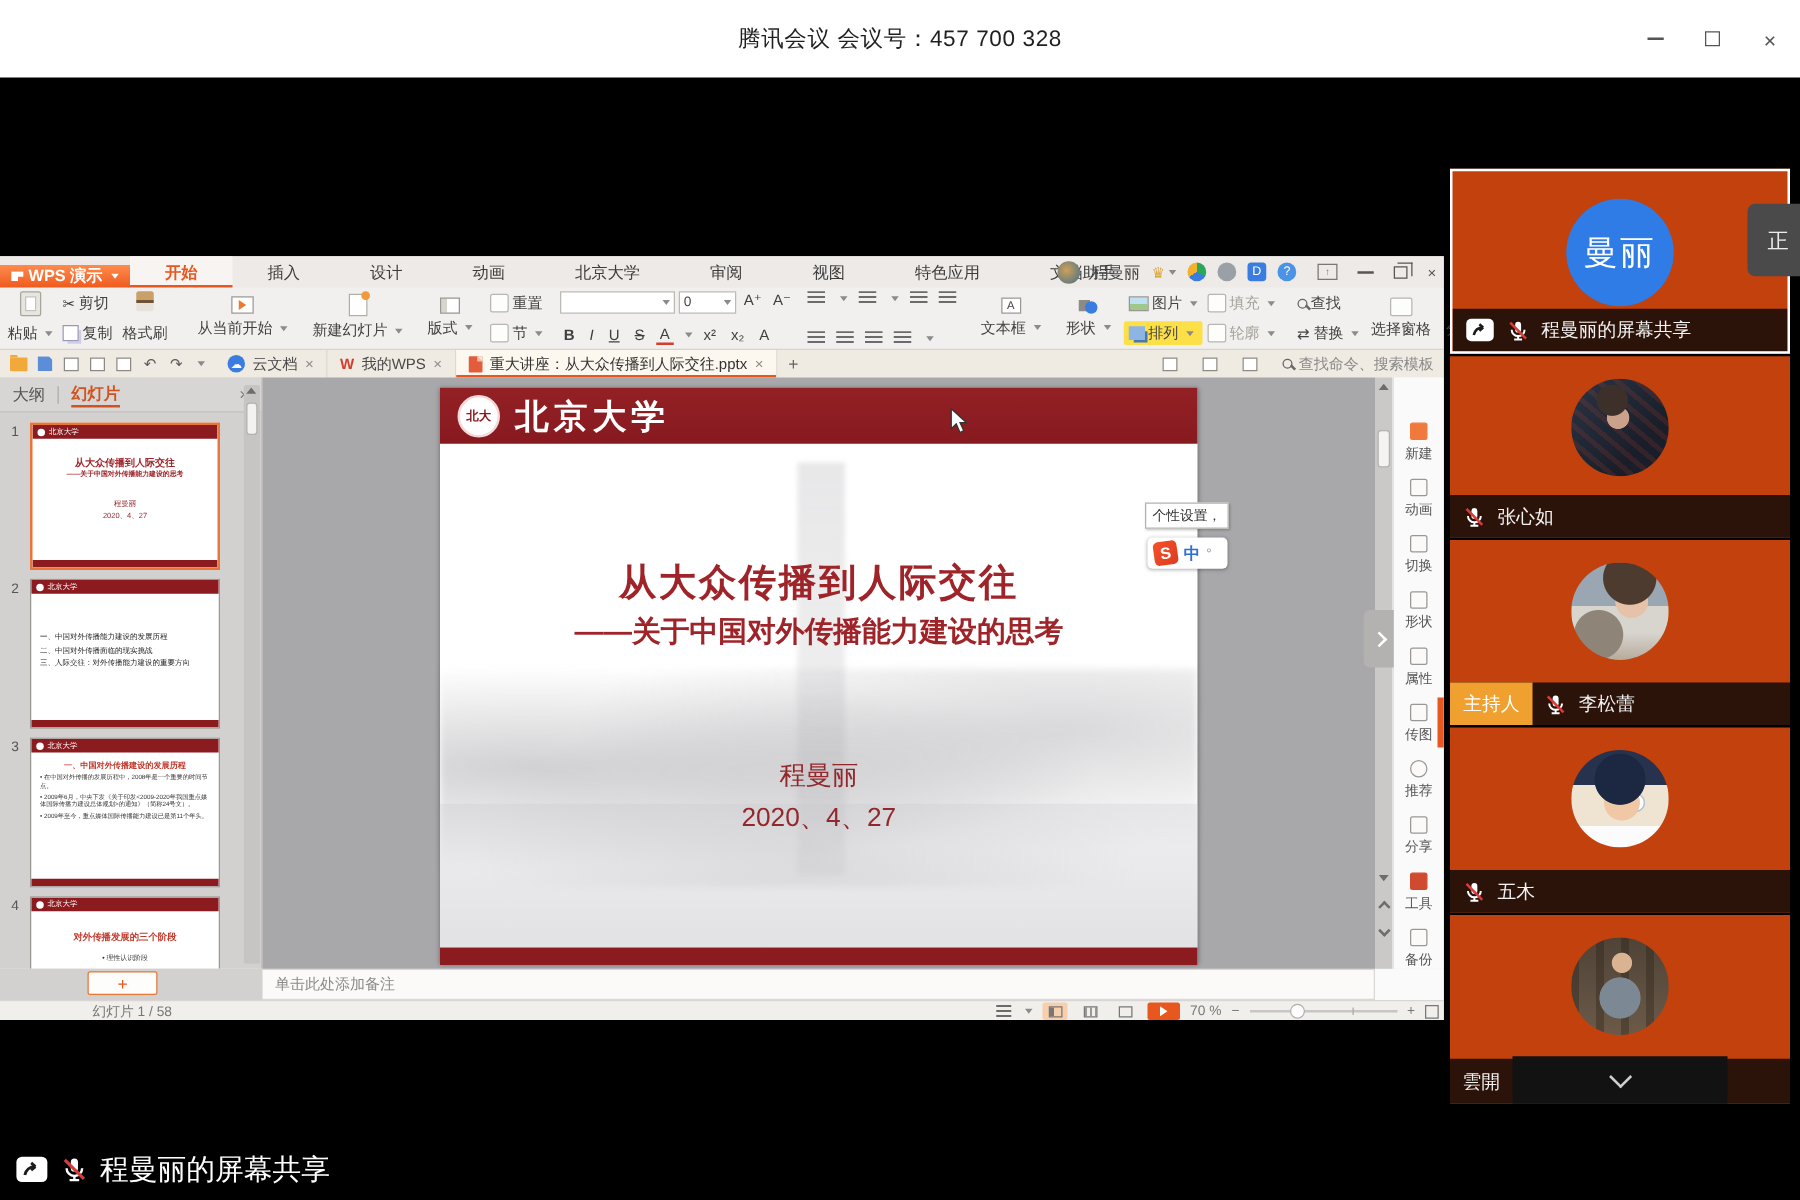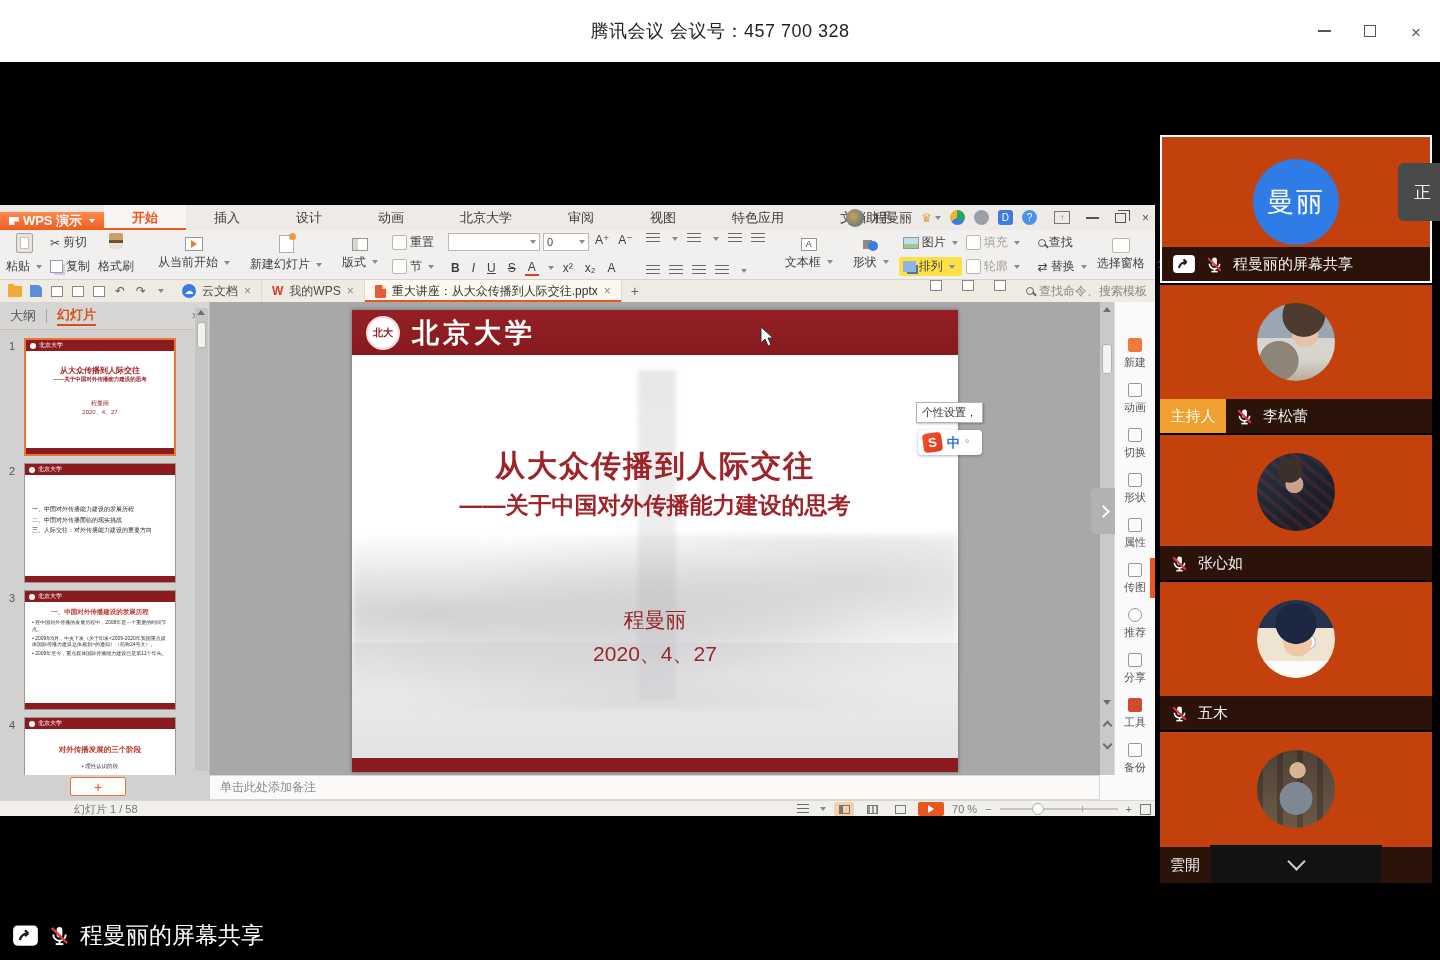--- a/index.html
+++ b/index.html
@@ -79,21 +79,21 @@
   .q-save{width:12px;height:12px;background:#5b8dd9;clip-path:polygon(0 0,75% 0,100% 25%,100% 100%,0 100%)}
   .q-box{width:12px;height:11px;border:1px solid #8c8984;background:#fff}
   .dtab{display:flex;align-items:center;gap:6px;padding:0 10px;font-size:12px;color:#4a4a4a;border-right:1px solid #ded8cf}
   .dtab .x{color:#8b8b8b;font-size:12px}
   .dtab.active{background:#fdf8ef;box-shadow:inset 0 -2px 0 #e8571d;color:#333}
   .doc-ic{width:11px;height:13px;background:#e35d3c;border-radius:1px;position:relative}
   .doc-ic:before{content:"";position:absolute;right:0;top:0;border-left:4px solid #f7b9a5;border-top:4px solid #efeae2;border-left-color:#f7b9a5}
   .cloud-ic{width:14px;height:14px;border-radius:50%;background:#3b7ce0;color:#fff;display:grid;place-items:center;font-size:9px}
   .w-ic{color:#d43c2e;font-weight:bold;font-size:12px}
   .newtab{display:grid;place-items:center;width:26px;font-size:14px;color:#666}
-  .dt-right{position:absolute;right:4px;top:0;height:22px;display:flex;gap:20px;color:#6b6b6b}
+  .dt-right{position:absolute;right:4px;top:0;height:22px;display:flex;align-items:center;gap:20px;color:#6b6b6b}
   .searchbox{display:flex;align-items:center;gap:5px;font-size:12px;color:#8a8a8a;padding-right:4px}
 
   
   #mainArea{height:473px;display:flex}
   
   #thumbPanel{width:210px;background:#d3d1cf;border-right:1px solid #bdbab7;position:relative}
   .tp-head{height:28px;display:flex;align-items:center;padding:0 10px;gap:10px;font-size:13px;color:#555;border-bottom:1px solid #c2bfbc;background:#d8d6d4}
   .tp-tab.active{color:#d2521f;font-weight:bold;box-shadow:inset 0 -2px 0 #d2521f;padding-bottom:2px}
   .tp-div{width:1px;height:14px;background:#aaa}
   .tp-close{margin-left:auto;color:#777;font-size:13px}
@@ -683,46 +683,46 @@
         <rect x="9" y="3" width="6" height="11" rx="3" fill="#fff"></rect>
         <path d="M5.5 11a6.5 6.5 0 0 0 13 0" stroke="#fff" stroke-width="2" fill="none"></path>
         <line x1="12" y1="17.5" x2="12" y2="21" stroke="#fff" stroke-width="2"></line>
         <line x1="8" y1="21" x2="16" y2="21" stroke="#fff" stroke-width="2"></line>
         <line x1="4" y1="4" x2="20" y2="20" stroke="#d93a3a" stroke-width="2.6"></line>
       </svg>
       <span>程曼丽的屏幕共享</span>
     </div>
   </div>
 
+  <div class="tile t2">
+    <div class="av ph1"></div>
+    <div class="namebar">
+      <svg width="19" height="19" viewBox="0 0 24 24">
+        <rect x="9" y="3" width="6" height="11" rx="3" fill="#fff"></rect>
+        <path d="M5.5 11a6.5 6.5 0 0 0 13 0" stroke="#fff" stroke-width="2" fill="none"></path>
+        <line x1="12" y1="17.5" x2="12" y2="21" stroke="#fff" stroke-width="2"></line>
+        <line x1="8" y1="21" x2="16" y2="21" stroke="#fff" stroke-width="2"></line>
+        <line x1="4" y1="4" x2="20" y2="20" stroke="#d93a3a" stroke-width="2.6"></line>
+      </svg>
+      <span>张心如</span>
+    </div>
+  </div>
+
   <div class="tile t3">
     <div class="av ph2"></div>
     <div class="namebar nopad">
       <span class="hostbadge">主持人</span>
       <svg width="19" height="19" viewBox="0 0 24 24">
         <rect x="9" y="3" width="6" height="11" rx="3" fill="#fff"></rect>
         <path d="M5.5 11a6.5 6.5 0 0 0 13 0" stroke="#fff" stroke-width="2" fill="none"></path>
         <line x1="12" y1="17.5" x2="12" y2="21" stroke="#fff" stroke-width="2"></line>
         <line x1="8" y1="21" x2="16" y2="21" stroke="#fff" stroke-width="2"></line>
         <line x1="4" y1="4" x2="20" y2="20" stroke="#d93a3a" stroke-width="2.6"></line>
       </svg>
       <span>李松蕾</span>
-    </div>
-  </div>
-
-  <div class="tile t2">
-    <div class="av ph1"></div>
-    <div class="namebar">
-      <svg width="19" height="19" viewBox="0 0 24 24">
-        <rect x="9" y="3" width="6" height="11" rx="3" fill="#fff"></rect>
-        <path d="M5.5 11a6.5 6.5 0 0 0 13 0" stroke="#fff" stroke-width="2" fill="none"></path>
-        <line x1="12" y1="17.5" x2="12" y2="21" stroke="#fff" stroke-width="2"></line>
-        <line x1="8" y1="21" x2="16" y2="21" stroke="#fff" stroke-width="2"></line>
-        <line x1="4" y1="4" x2="20" y2="20" stroke="#d93a3a" stroke-width="2.6"></line>
-      </svg>
-      <span>张心如</span>
     </div>
   </div>
 
   <div class="tile t4">
     <div class="av ph3"></div>
     <div class="namebar">
       <svg width="19" height="19" viewBox="0 0 24 24">
         <rect x="9" y="3" width="6" height="11" rx="3" fill="#fff"></rect>
         <path d="M5.5 11a6.5 6.5 0 0 0 13 0" stroke="#fff" stroke-width="2" fill="none"></path>
         <line x1="12" y1="17.5" x2="12" y2="21" stroke="#fff" stroke-width="2"></line>

